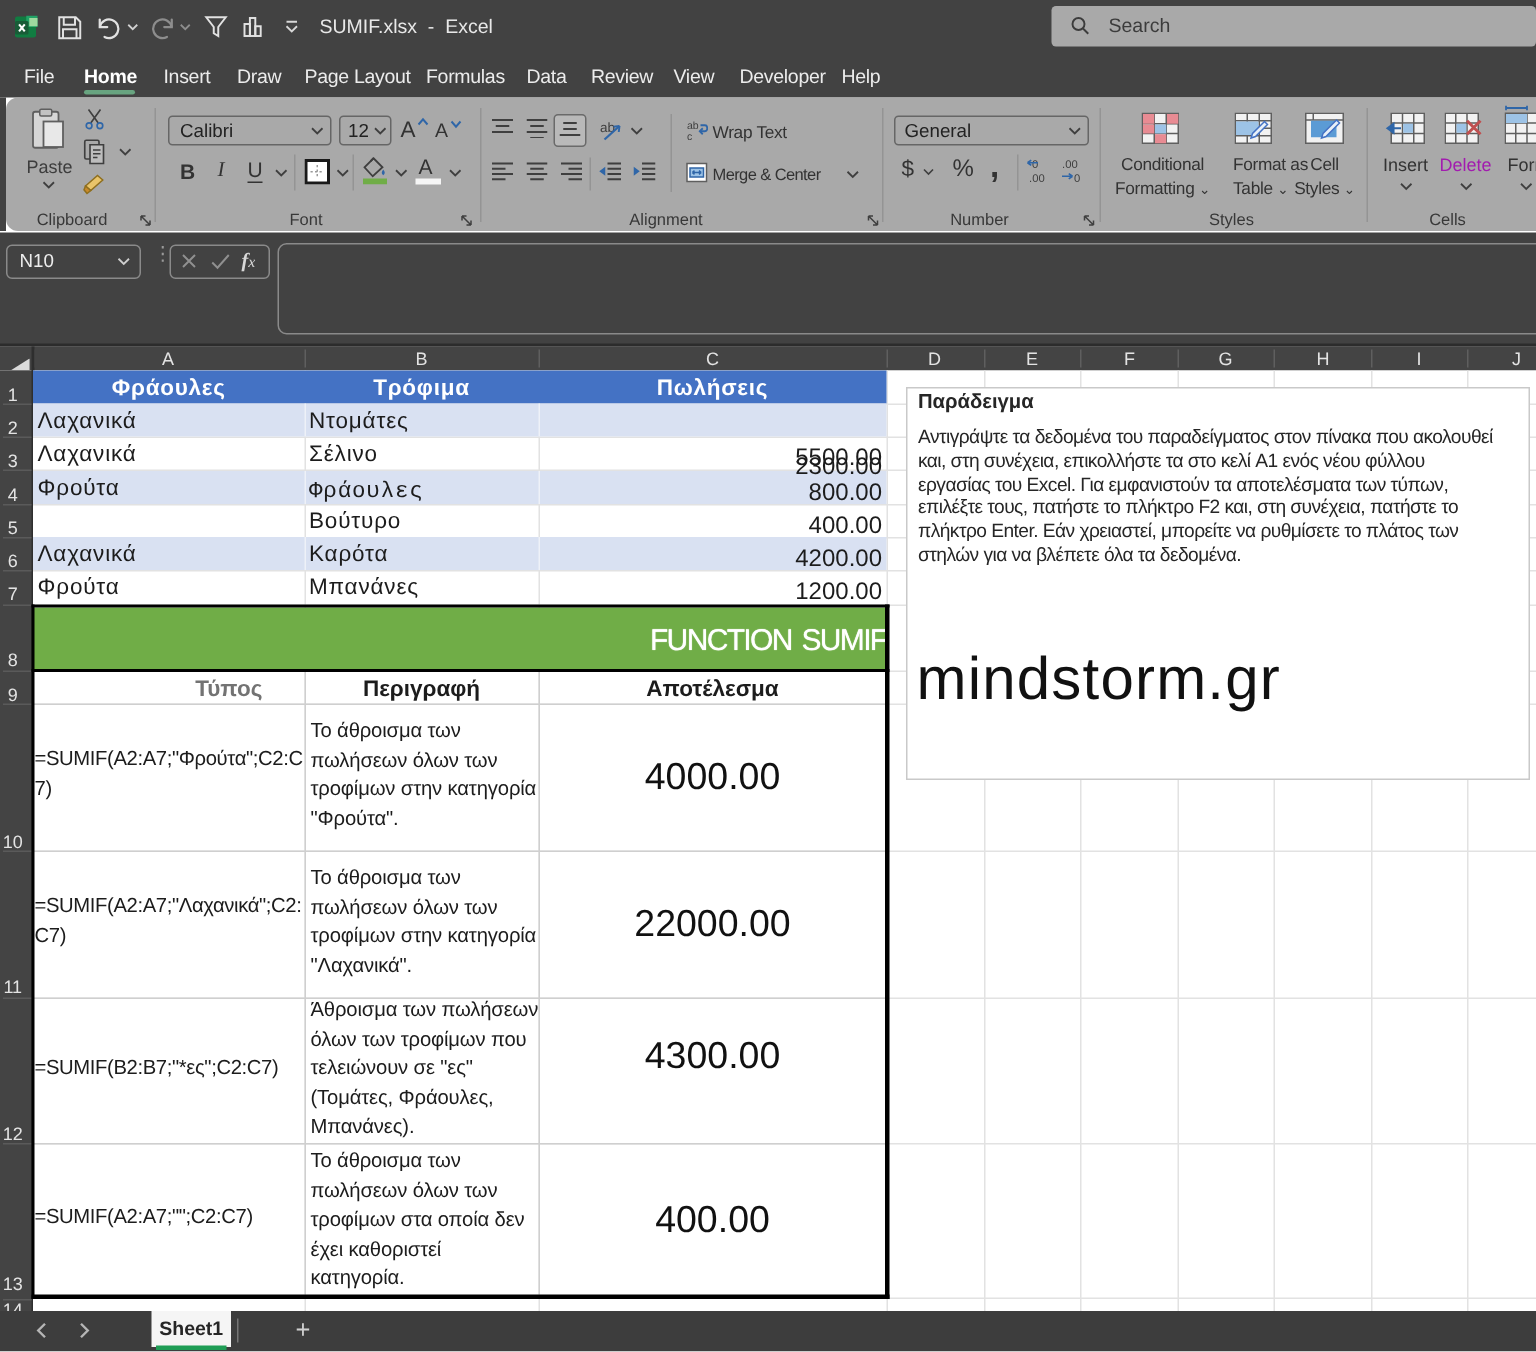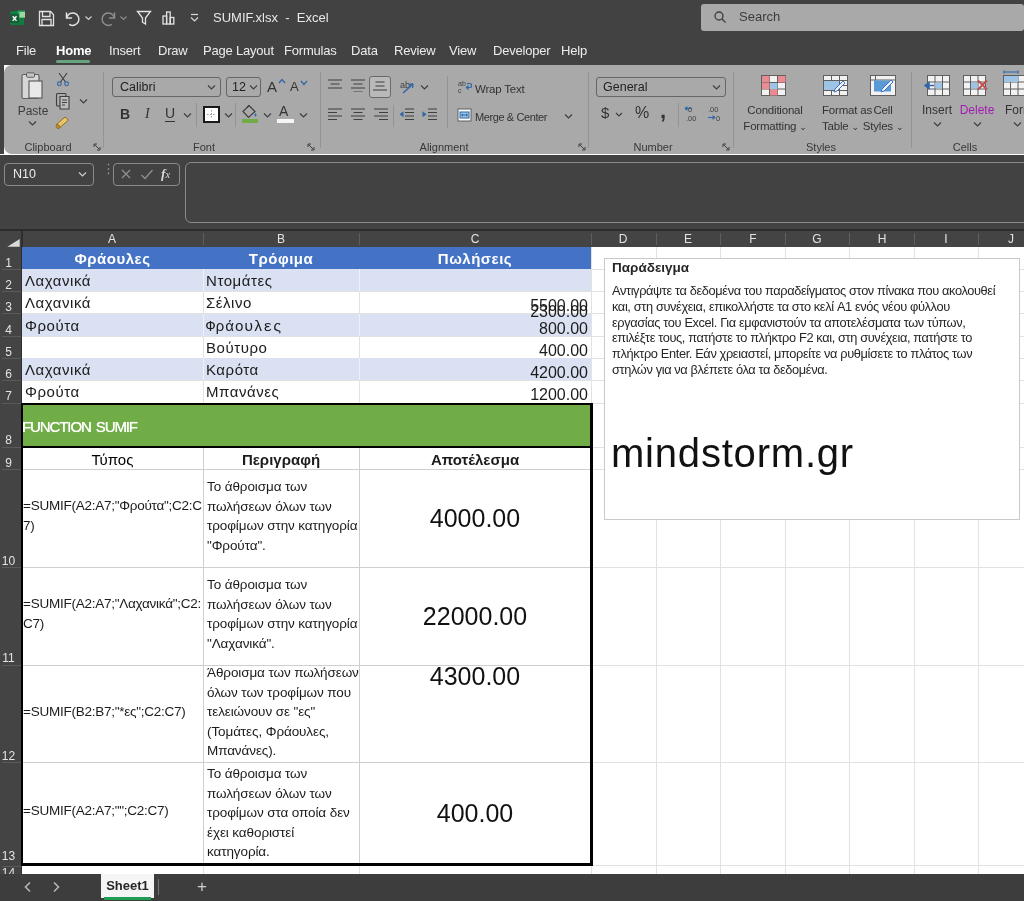--- a/index.html
+++ b/index.html
@@ -492,41 +492,41 @@
 <div class="c3 cell rgt" style="top:314px;">800.00</div>
 <div class="c2 cell lft" style="top:336px;">Βούτυρο</div>
 <div class="c3 cell rgt" style="top:336px;">400.00</div>
 <div class="c1 cell lft" style="top:358px;">Λαχανικά</div>
 <div class="c2 cell lft" style="top:358px;">Καρότα</div>
 <div class="c3 cell rgt" style="top:358px;">4200.00</div>
 <div class="c1 cell lft" style="top:380px;">Φρούτα</div>
 <div class="c2 cell lft" style="top:380px;">Μπανάνες</div>
 <div class="c3 cell rgt" style="top:380px;">1200.00</div>
 
-<div class="abs" style="left:22px;top:405px;width:569px;height:41px;line-height:44px;text-align:left;font-size:15px;letter-spacing:-1.1px;word-spacing:2px;color:#fff;text-shadow:0 0 0.7px #fff;">FUNCTION SUMIF</div>
-
-<div class="c1 ctr" style="top:451px;font-size:15px;font-weight:normal;color:#000000;">Τύπος</div>
+<div class="abs" style="left:22px;top:405px;width:569px;height:41px;line-height:44px;text-align:right;font-size:20px;letter-spacing:-1.1px;word-spacing:2px;color:#fff;text-shadow:0 0 0.7px #fff;">FUNCTION SUMIF</div>
+
+<div class="c1 ctr" style="top:451px;font-size:15px;font-weight:bold;color:#737373;margin-left:40px;">Τύπος</div>
 <div class="c2 ctr" style="top:451px;font-size:15px;font-weight:bold;color:#1c1c1c;">Περιγραφή</div>
 <div class="c3 ctr" style="top:451px;font-size:15px;font-weight:bold;color:#1c1c1c;">Αποτέλεσμα</div>
 
 <style>
 .frm { font-size:13.5px; color:#1c1c1c; line-height:19.5px; padding-left:1px; letter-spacing:-0.25px; white-space:nowrap; padding-bottom:5px; }
 .dsc { font-size:13.5px; color:#1c1c1c; line-height:19.5px; padding-left:4px; white-space:nowrap; letter-spacing:-0.1px; padding-bottom:4px; }
 .res { font-size:25px; color:#111; text-align:center; }
 .vc { display:flex; flex-direction:column; justify-content:center; }
 </style>
 <div class="c1 frm vc" style="top:469px;height:98px;">=SUMIF(A2:A7;"Φρούτα";C2:C<br>7)</div>
 <div class="c2 dsc vc" style="top:469px;height:98px;">Το άθροισμα των<br>πωλήσεων όλων των<br>τροφίμων στην κατηγορία<br>"Φρούτα".</div>
 <div class="c3 res vc" style="top:469px;height:98px;">4000.00</div>
 <div class="c1 frm vc" style="top:567px;height:98px;">=SUMIF(A2:A7;"Λαχανικά";C2:<br>C7)</div>
 <div class="c2 dsc vc" style="top:567px;height:98px;">Το άθροισμα των<br>πωλήσεων όλων των<br>τροφίμων στην κατηγορία<br>"Λαχανικά".</div>
 <div class="c3 res vc" style="top:567px;height:98px;">22000.00</div>
 <div class="c1 frm vc" style="top:665px;height:98px;">=SUMIF(B2:B7;"*ες";C2:C7)</div>
 <div class="c2 dsc vc" style="top:665px;height:98px;">Άθροισμα των πωλήσεων<br>όλων των τροφίμων που<br>τελειώνουν σε "ες"<br>(Τομάτες, Φράουλες,<br>Μπανάνες).</div>
-<div class="c3 res vc" style="top:640px;height:72px;">4300.00</div>
+<div class="c3 res vc" style="top:668px;height:72px;">4300.00</div>
 <div class="c1 frm vc" style="top:763px;height:100px;">=SUMIF(A2:A7;"";C2:C7)</div>
 <div class="c2 dsc vc" style="top:763px;height:100px;padding-bottom:0;">Το άθροισμα των<br>πωλήσεων όλων των<br>τροφίμων στα οποία δεν<br>έχει καθοριστεί<br>κατηγορία.</div>
 <div class="c3 res vc" style="top:763px;height:100px;">400.00</div>
 
 <div class="abs" style="left:21px;top:402.5px;width:572px;height:2.5px;background:#000;"></div>
 <div class="abs" style="left:21px;top:445.5px;width:572px;height:2.5px;background:#000;"></div>
 <div class="abs" style="left:21px;top:863px;width:572px;height:3.2px;background:#000;"></div>
 <div class="abs" style="left:21px;top:402.5px;width:1.5px;height:463.7px;background:#000;"></div>
 <div class="abs" style="left:590px;top:402.5px;width:3px;height:463.7px;background:#000;"></div>
 

